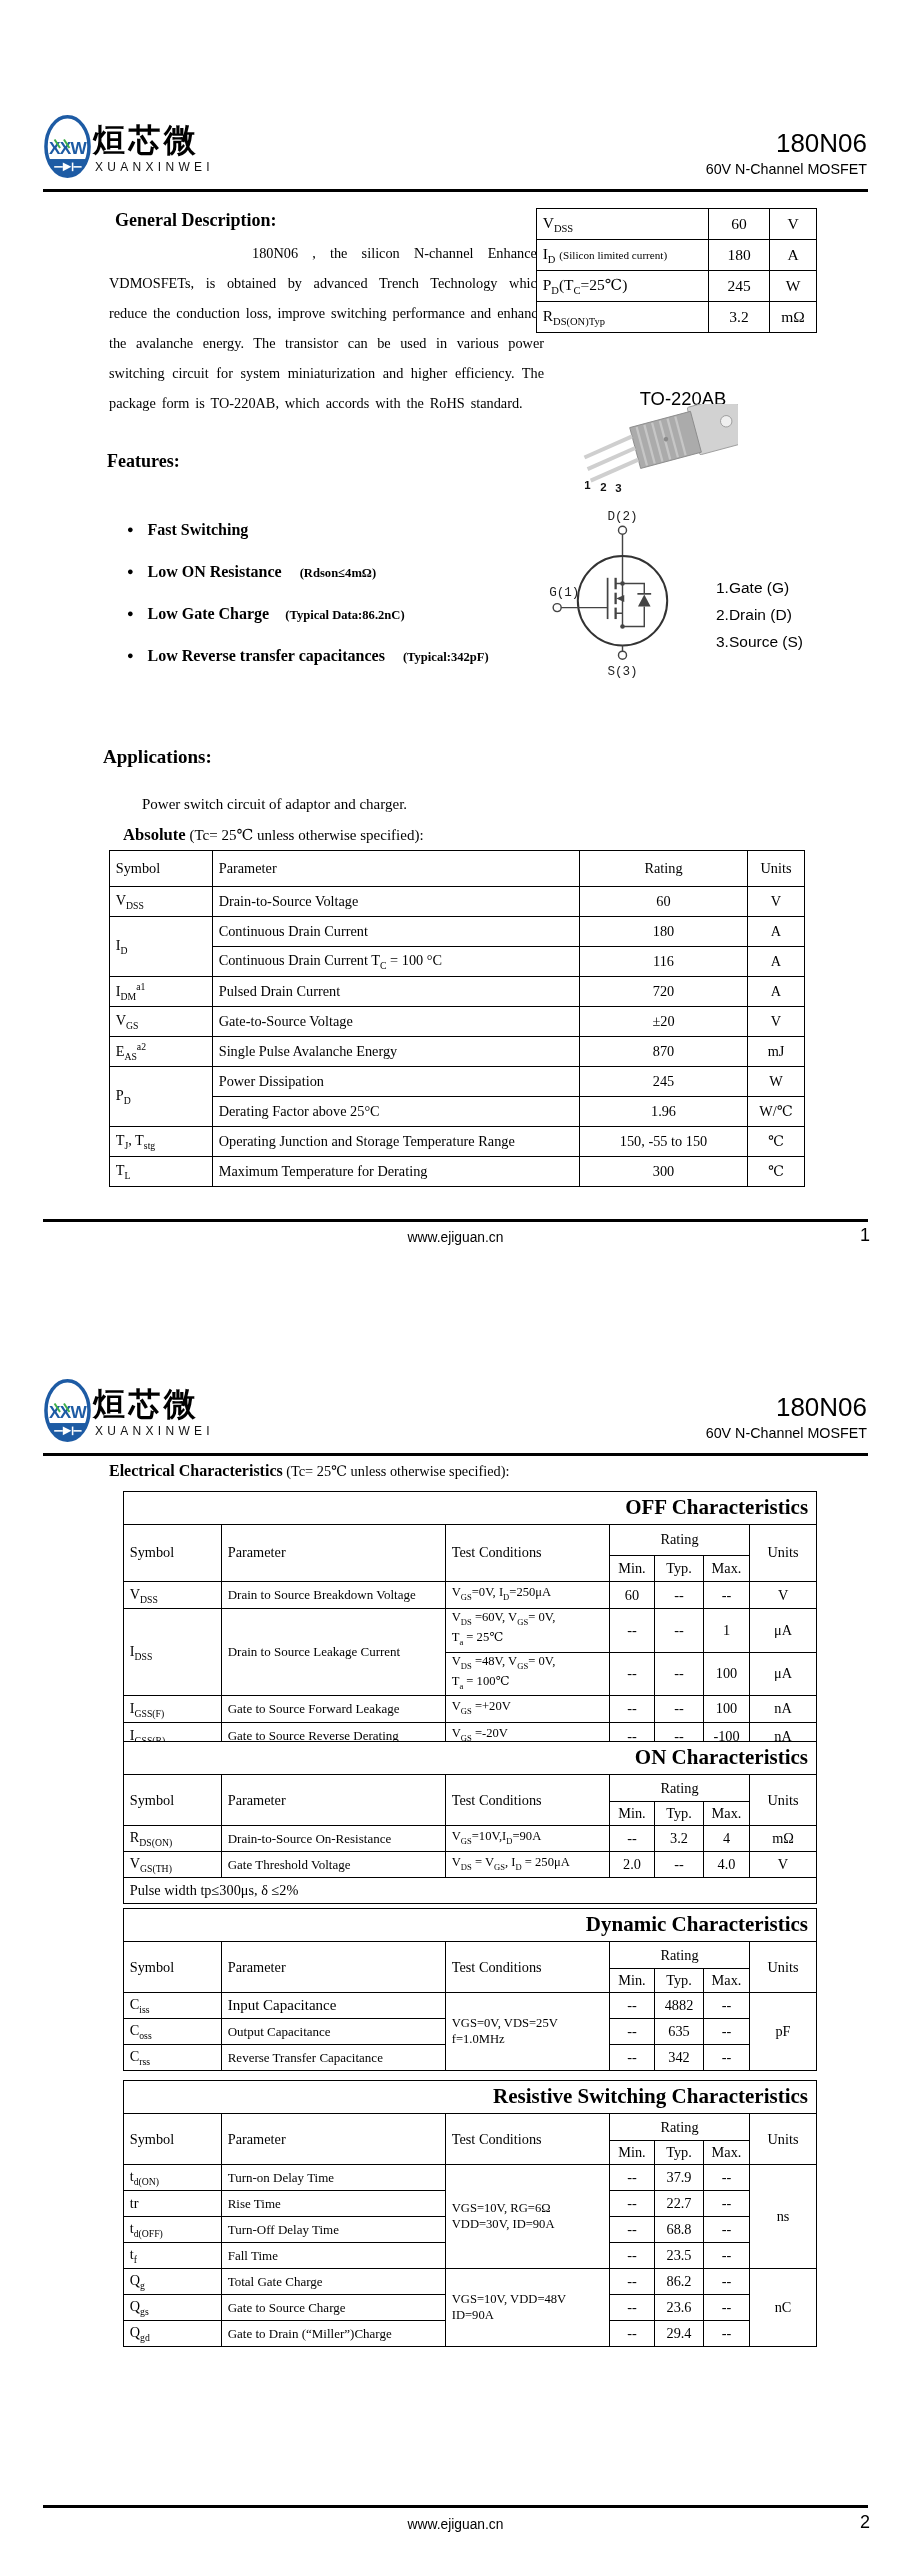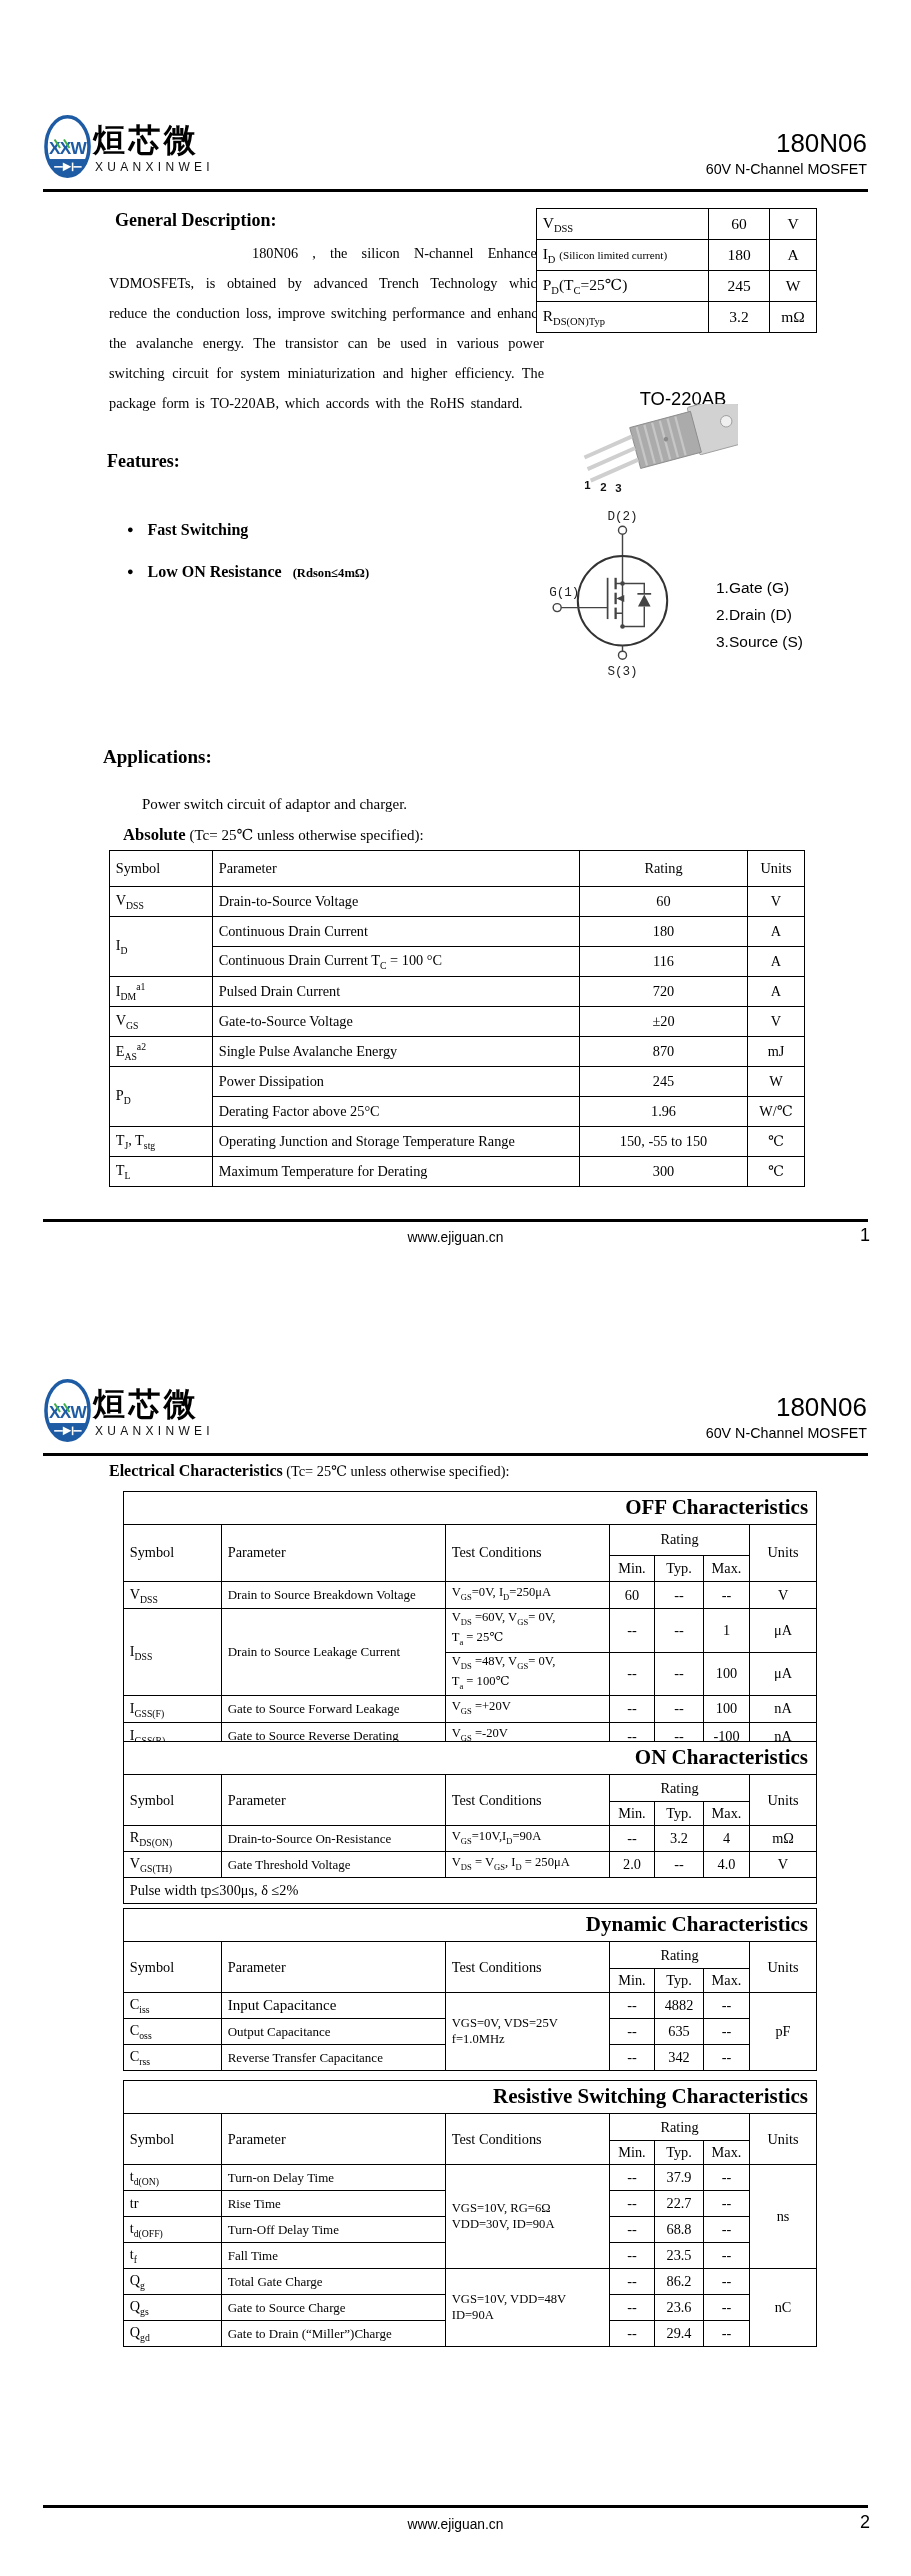--- a/index.html
+++ b/index.html
@@ -20,21 +20,21 @@
 .hdr .sub{position:absolute;right:44px;top:49px;font-size:14.3px;font-family:"Liberation Sans","DejaVu Sans",sans-serif}
 .hdr .rule{position:absolute;left:43px;top:77px;width:825px;height:3.4px;background:#000}
 
 
 .h1{position:absolute;font-weight:bold;font-size:18px}
 .para{position:absolute;left:109px;top:238px;width:435px;font-size:14.3px;line-height:30px;
   text-align:justify;text-indent:143px;word-spacing:2.3px}
 .feat-list{position:absolute;left:127px;top:518px;width:448px;list-style:none}
 .feat-list li{margin-bottom:17px;font-size:16px;font-weight:bold;line-height:24px}
 .feat-list .blt{display:inline-block;font-size:11px;margin-right:13.8px;transform:translateY(-2.3px)}
-.feat-list .note{font-size:12.6px;margin-left:11px}
+.feat-list .note{font-size:12.6px;margin-left:18px}
 .app-body{position:absolute;left:142px;top:796px;font-size:15px}
 .tbl-title{position:absolute;font-size:15px}
 .tbl-title b{font-size:16.6px}
 
 
 table.t{border-collapse:collapse;table-layout:fixed;position:absolute;background:#fff;border:1.7px solid #000}
 .t th,.t td{border:1.1px solid #000;padding:1.1px 5.7px;font-weight:normal;font-size:14.3px;vertical-align:middle}
 .t td.ttl{font-weight:bold;font-size:21px;text-align:right;padding:3.4px 8px}
 .t .c{text-align:center;padding:1.1px 2.3px}
 .t .l{text-align:left}
@@ -142,20 +142,22 @@
     </g>
     <text x="12" y="148">1</text>
     <text x="40" y="152">2</text>
     <text x="66" y="154">3</text>
   </svg>
 
   <div class="h1" style="left:107px;top:451px">Features:</div>
   <ul class="feat-list">
     <li><span class="blt">●</span><span>Fast Switching</span><span class="note"></span></li>
     <li><span class="blt">●</span><span>Low ON Resistance</span><span class="note">(Rdson≤4mΩ)</span></li>
+    <li><span class="blt">●</span><span>Low Gate Charge</span><span class="note" style="margin-left:16px">(Typical Data:86.2nC)</span></li>
+    <li><span class="blt">●</span><span>Low Reverse transfer capacitances</span><span class="note">(Typical:342pF)</span></li>
   </ul>
 
   <svg class="abs schem" style="left:548px;top:509px;width:149px;height:172px" viewBox="0 0 260 300">
     <text x="130" y="20" text-anchor="middle">D(2)</text>
     <circle cx="130" cy="37" r="7" fill="none" stroke="#444" stroke-width="2.5"></circle>
     <line x1="130" y1="44" x2="130" y2="130" stroke="#444" stroke-width="2.5"></line>
     <circle cx="130" cy="160" r="78" fill="none" stroke="#333" stroke-width="3.5"></circle>
     <text x="2" y="152">G(1)</text>
     <circle cx="16" cy="172" r="7" fill="none" stroke="#444" stroke-width="2.5"></circle>
     <line x1="23" y1="172" x2="104" y2="172" stroke="#444" stroke-width="2.5"></line>

